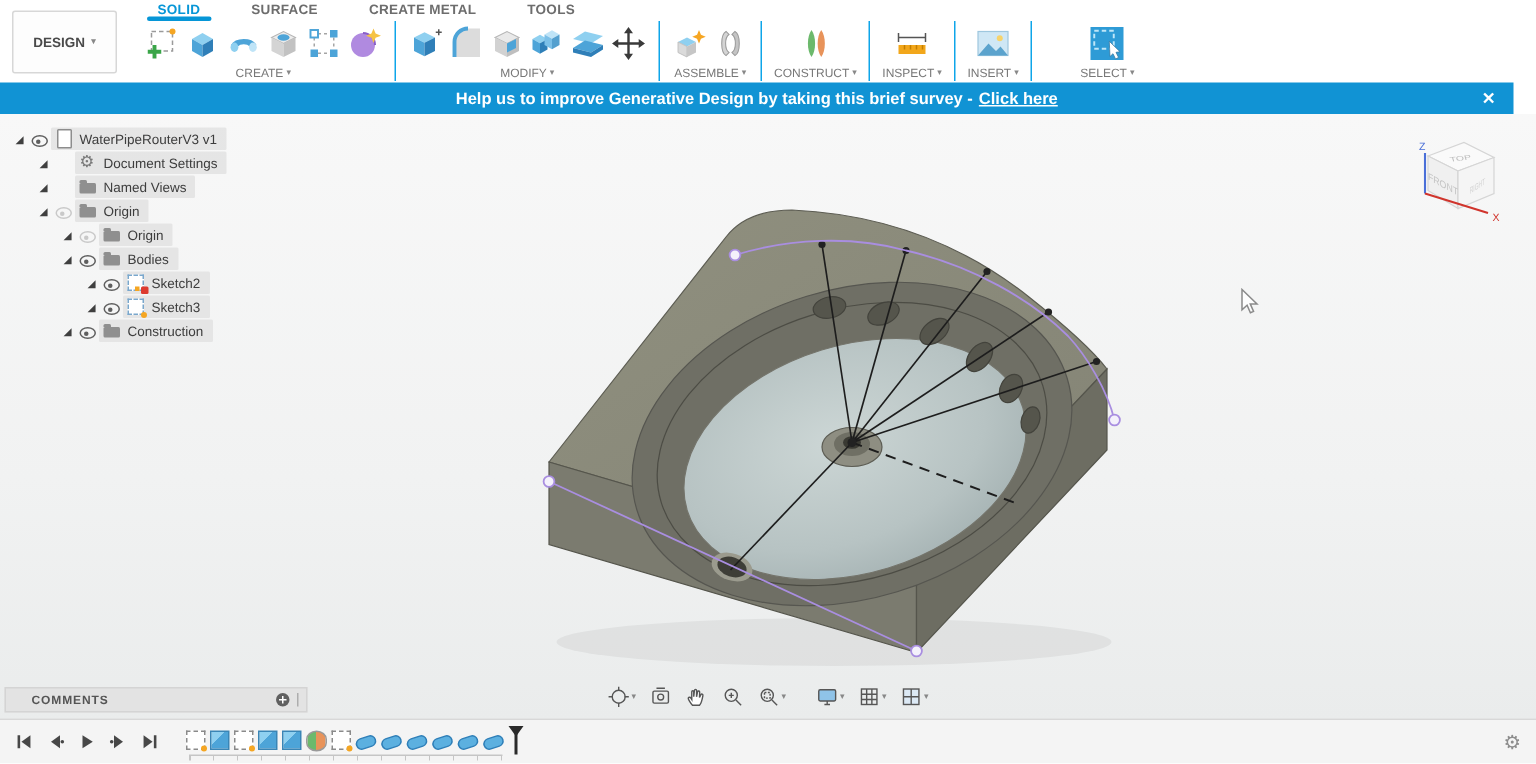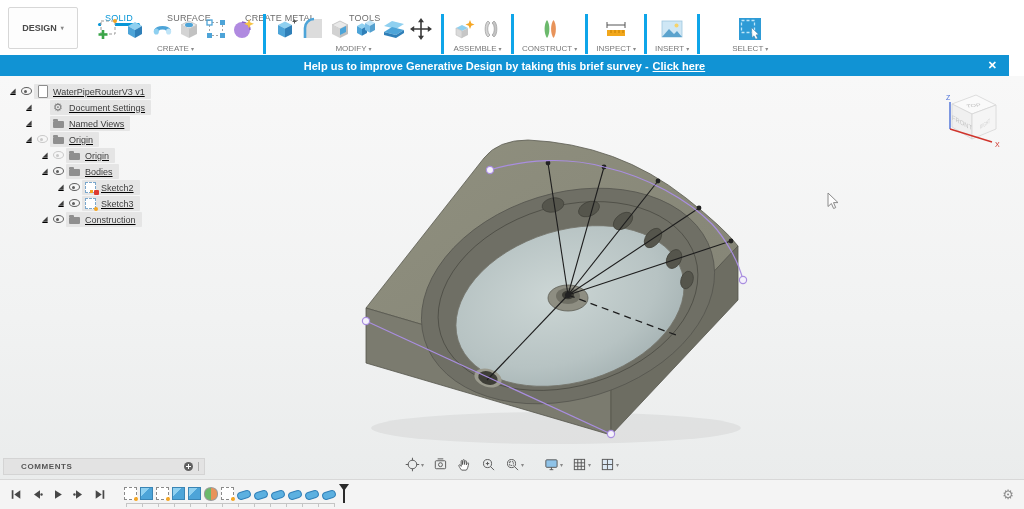--- a/index.html
+++ b/index.html
@@ -4,27 +4,27 @@
 <style>
   html,body{margin:0;padding:0;background:#fff;width:1024px;height:509px;overflow:hidden;
     font-family:"Liberation Sans",sans-serif;-webkit-font-smoothing:antialiased;}
   .stage{position:relative;width:1024px;height:509px;background:#fff;}
 
   
   .topbar{position:absolute;left:0;top:0;right:0;height:55px;background:#fff;}
   .design-btn{position:absolute;left:8px;top:7px;width:68px;height:40px;border:1px solid #d7d7d7;
     border-radius:2px;background:#fdfdfd;display:flex;align-items:center;justify-content:center;
     gap:4px;font-size:9px;font-weight:bold;color:#4a4a4a;cursor:pointer;}
-  .tabs{position:absolute;left:88px;top:12px;height:13px;display:flex;}
+  .tabs{position:absolute;left:88px;top:0;height:13px;display:flex;font-weight:bold;}
   .tab{font-size:9px;color:#6d6d6d;padding:1px 17px 0;position:relative;letter-spacing:.2px;cursor:pointer;}
   .tab.active{color:#0696d7;}
   .tab.active::after{content:"";position:absolute;left:10px;right:10px;bottom:-1px;height:3px;
     background:#0696d7;border-radius:2px;}
   .ribbon{position:absolute;left:88px;top:14px;height:40px;display:flex;}
-  .rgroup{display:flex;flex-direction:column;align-items:center;padding:0 8px;border-right:3px solid #0ea5e9;}
+  .rgroup{display:flex;flex-direction:column;align-items:center;padding:0 8px;border-right:1px solid #0ea5e9;}
   .rgroup:last-child{border-right:none;margin-left:24px;}
   .ricons{display:flex;align-items:center;gap:3px;height:29px;}
   .ricons svg{width:24px;height:24px;display:block;cursor:pointer;}
   .rlabel{font-size:8px;color:#777;display:flex;align-items:center;gap:2px;margin-top:1px;cursor:pointer;white-space:nowrap;}
   .caret{font-size:6px;color:#888;line-height:1;}
 
   
   .banner{position:absolute;left:0;top:55px;right:15px;height:21px;background:#1193d4;color:#fff;
     font-size:11px;font-weight:bold;display:flex;align-items:center;justify-content:center;gap:4px;}
   .banner a{color:#fff;text-decoration:underline;cursor:pointer;}
@@ -42,21 +42,21 @@
   .pcollapse{font-size:6px;color:#555;letter-spacing:-1px;}
   .ptitle{font-size:8px;font-weight:bold;color:#555;letter-spacing:.6px;margin-left:5px;}
   .pspacer{flex:1;}
   .pcircle{width:9px;height:9px;border-radius:50%;background:#606060;position:relative;flex:none;cursor:pointer;}
   .pcircle.minus::after{content:"";position:absolute;left:2px;top:4px;width:5px;height:1px;background:#fff;}
   .pcircle.plus::after{content:"";position:absolute;left:2px;top:4px;width:5px;height:1px;background:#fff;}
   .pcircle.plus::before{content:"";position:absolute;left:4px;top:2px;width:1px;height:5px;background:#fff;}
   .pgrip{width:1px;height:9px;background:#adadad;margin-left:5px;}
 
   .tree{padding:5px 0 0 0;}
-  .trow{display:flex;align-items:flex-start;height:16px;cursor:pointer;text-decoration:underline;}
+  .trow{display:flex;align-items:flex-end;height:16px;cursor:pointer;}
   .indent{display:inline-block;flex:none;width:4px;}
   .indent.lvl1{width:20px;} .indent.lvl2{width:36px;} .indent.lvl3{width:52px;}
   .exp{width:12px;height:13px;flex:none;font-size:7px;color:#3f3f3f;line-height:13px;text-align:center;}
   .exp.col::before{content:"▷";}
   .exp.exp::before{content:"◢";}
   .eye{width:15px;height:13px;position:relative;flex:none;}
   .eye.on{color:#5f5f5f;} .eye.off{color:#c9c9c9;} .eye.none{visibility:hidden;}
   .eye.on::before,.eye.off::before{content:"";position:absolute;left:2px;top:3px;width:9px;height:6px;
     border:1px solid currentColor;border-radius:50%;}
   .eye.on::after,.eye.off::after{content:"";position:absolute;left:5px;top:5.5px;width:3px;height:3px;

